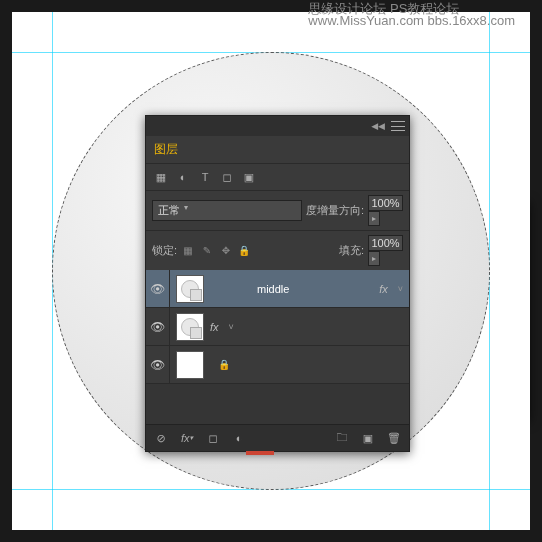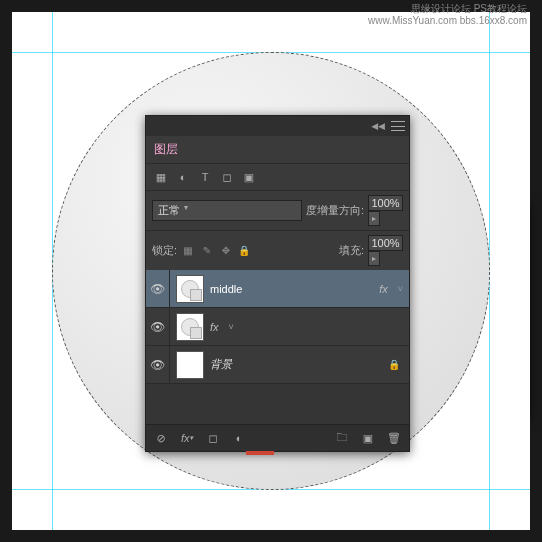--- a/index.html
+++ b/index.html
@@ -9,33 +9,33 @@
     
     .guide-h { position: absolute; left: 0; right: 0; height: 1px; background: #00d0ff; opacity: 0.6; }
     .guide-v { position: absolute; top: 0; bottom: 0; width: 1px; background: #00d0ff; opacity: 0.6; }
     .guide-h.g1 { top: 40px; }
     .guide-h.g2 { bottom: 40px; }
     .guide-v.g1 { left: 40px; }
     .guide-v.g2 { right: 40px; }
     
     .circle { position: absolute; top: 40px; left: 40px; right: 40px; bottom: 40px; border-radius: 50%; background: radial-gradient(circle at 35% 30%, #f8f8f8, #d8d8d8); border: 1px dashed #555; }
     
-    .watermark { position: absolute; top: 3px; right: 15px; color: #888; font-size: 10px; text-align: right; line-height: 12px; z-index: 5; }
+    .watermark { position: absolute; top: 3px; right: 27px; color: #888; font-size: 13px; text-align: left; line-height: 12px; z-index: 5; }
     
     .panel { position: absolute; background: #3a3a3a; color: #ccc; border: 1px solid #222; box-shadow: 0 2px 10px rgba(0,0,0,0.6); font-size: 11px; }
     
     .layers-panel { top: 115px; left: 145px; width: 265px; }
     .info-panel { top: 200px; right: 12px; width: 115px; z-index: -1; }
     
     .panel-header { height: 20px; background: #2f2f2f; display: flex; justify-content: flex-end; align-items: center; padding: 0 4px; gap: 6px; }
     .panel-collapse { color: #999; font-size: 9px; cursor: pointer; }
     .panel-menu { width: 14px; height: 10px; display: flex; flex-direction: column; justify-content: space-between; cursor: pointer; }
     .panel-menu span { height: 1px; background: #aaa; }
     
-    .panel-tab { padding: 5px 8px; font-size: 12px; color: #f9a8d4; }
+    .panel-tab { padding: 5px 8px; font-size: 12px; color: #eab308; }
     
     .panel-row { display: flex; align-items: center; padding: 4px 6px; gap: 4px; border-top: 1px solid #2a2a2a; }
     
     .filter-btn { display: flex; align-items: center; gap: 3px; background: #4a4a4a; border: 1px solid #222; padding: 2px 5px; color: #ddd; }
     .filter-btn::before { content: ""; width: 10px; height: 10px; background: #666; border: 1px solid #888; }
     
     .icon-btn { width: 18px; height: 18px; display: flex; align-items: center; justify-content: center; color: #aaa; cursor: pointer; font-size: 11px; }
     
     .dropdown { background: #4a4a4a; border: 1px solid #222; padding: 2px 5px; color: #ddd; display: flex; align-items: flex-start; gap: 4px; }
     .dropdown::after { content: "▾"; font-size: 8px; color: #aaa; }
@@ -49,21 +49,21 @@
     .lock-icons { display: flex; gap: 5px; }
     .lock-icons span { width: 14px; height: 14px; display: flex; align-items: center; justify-content: center; color: #888; font-size: 10px; }
     
     .layers-list { background: #3a3a3a; max-height: 160px; }
     .layer-item { display: flex; align-items: center; height: 38px; border-bottom: 1px solid #2a2a2a; cursor: pointer; }
     .layer-item.selected { background: #5a6b7c; }
     .layer-vis { width: 24px; text-align: center; color: #ccc; font-size: 12px; border-right: 1px solid #2a2a2a; height: 100%; display: flex; align-items: center; justify-content: center; }
     .layer-thumb { width: 28px; height: 28px; background: #fff; border: 1px solid #555; margin: 0 6px; position: relative; display: flex; align-items: center; justify-content: center; }
     .layer-thumb.shape::after { content: ""; width: 10px; height: 10px; border: 1px solid #aaa; position: absolute; bottom: 1px; right: 1px; background: #ddd; }
     .layer-thumb .circ { width: 18px; height: 18px; border-radius: 50%; background: #e8e8e8; border: 1px solid #bbb; }
-    .layer-name { flex: 1; color: #ddd; font-size: 11px; }
+    .layer-name { flex: 1; color: #ddd; font-size: 11px; margin-left: 47px; }
     .layer-item.selected .layer-name { color: #fff; }
     .layer-fx { font-style: italic; color: #bbb; font-size: 11px; padding-right: 4px; }
     .layer-chev { color: #999; padding: 0 6px; font-size: 9px; }
     .layer-lock { color: #999; padding: 0 8px; font-size: 10px; }
     
     .layers-spacer { height: 40px; background: #353535; }
     
     .panel-footer { display: flex; align-items: center; justify-content: space-between; padding: 4px 6px; background: #2f2f2f; border-top: 1px solid #222; }
     .footer-left, .footer-right { display: flex; gap: 8px; }
     .footer-right .icon-btn { font-size: 11px; }
@@ -187,21 +187,20 @@
       <div class="layer-vis">👁</div>
       <div class="layer-thumb shape">
           <div class="circ"></div>
         </div>
       <div class="layer-fx">fx</div>
       <div class="layer-chev">˅</div>
     </div>
     <div class="layer-item">
       <div class="layer-vis">👁</div>
       <div class="layer-thumb"></div>
-      <div class="layer-name" style="font-style:italic">背景</div>
       <div class="layer-lock">🔒</div>
     </div>
     <div class="layers-spacer"></div>
   </div>
 
   <div class="panel-footer">
     <div class="footer-left">
       <span class="icon-btn">⊘</span>
       <span class="icon-btn" style="font-style:italic">fx<span style="font-size:7px">▾</span></span>
       <span class="icon-btn">◻</span>

